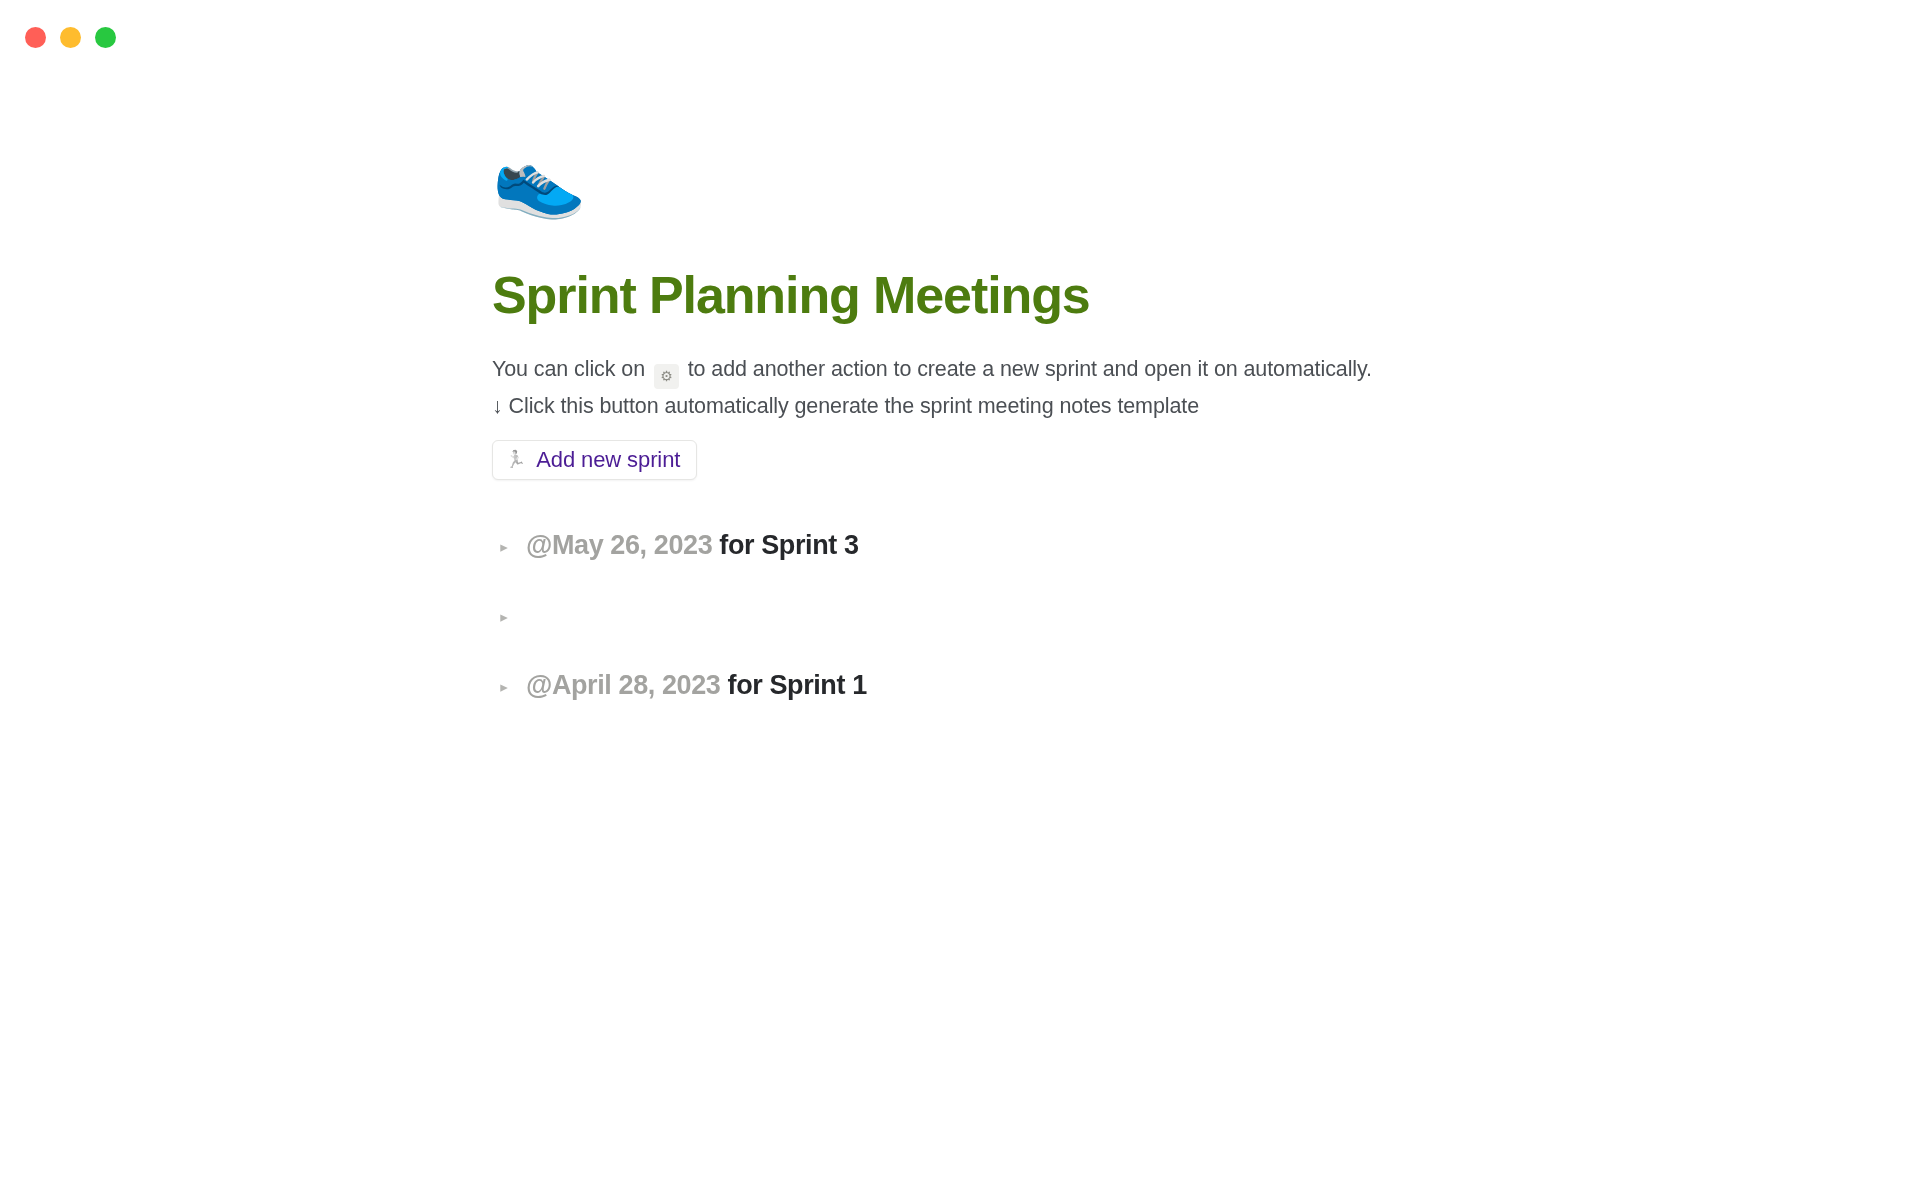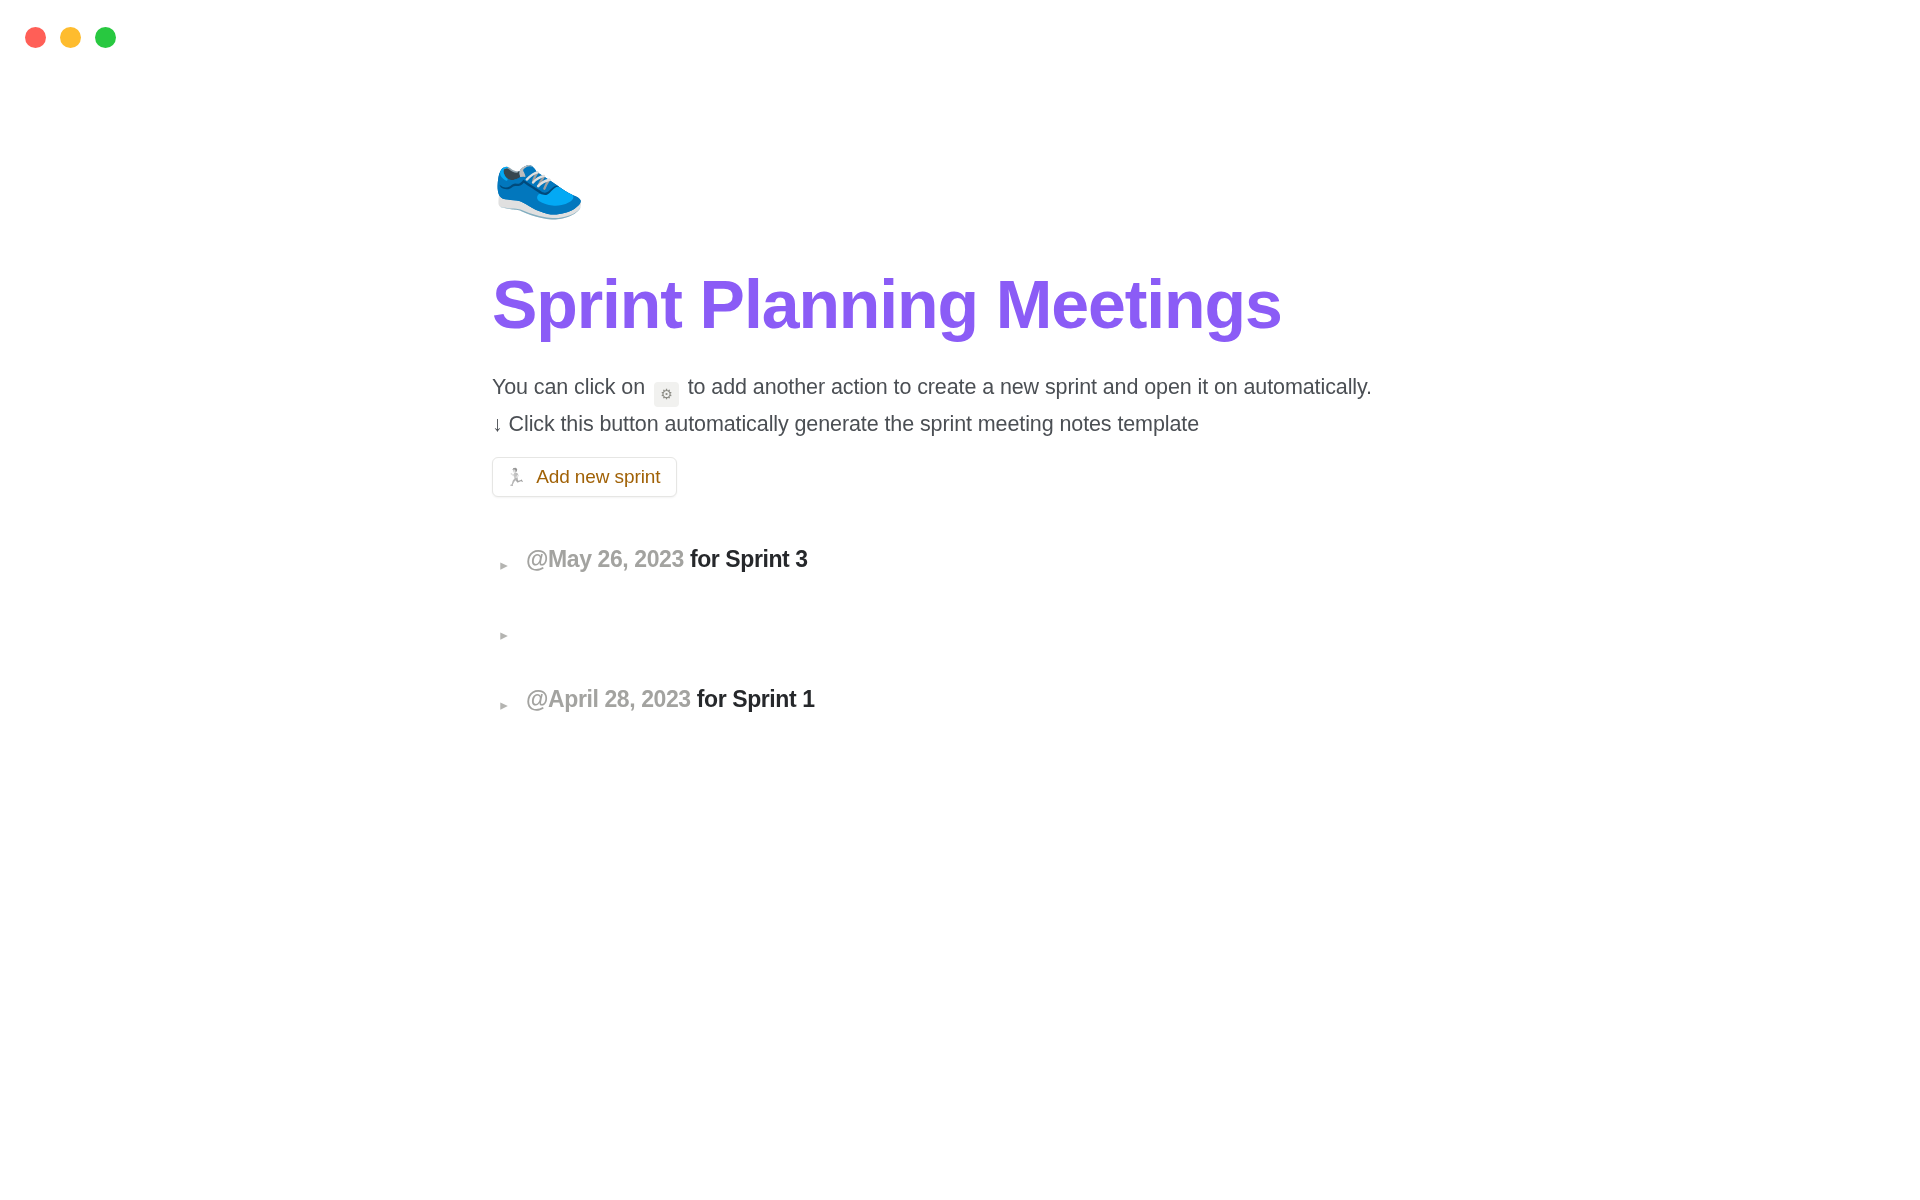--- a/index.html
+++ b/index.html
@@ -56,23 +56,23 @@
   .page-icon {
     font-size: 76px;
     line-height: 1;
     height: 108px;
     display: block;
     margin-bottom: 18px;
     user-select: none;
   }
 
   .page-title {
-    font-size: 68px;
+    font-size: 52px;
     font-weight: bold;
-    color: #8b5cf6;
+    color: #4d7c0f;
     letter-spacing: -1.1px;
     line-height: 1.12;
     margin: 0 0 28px 0;
   }
 
   .desc-line {
     font-size: 21.5px;
     color: #4b4f54;
     line-height: 1.62;
     margin: 0;
@@ -108,22 +108,22 @@
     cursor: pointer;
     user-select: none;
   }
   .sprint-button .runner {
     font-size: 17px;
     line-height: 1;
     filter: grayscale(100%);
     opacity: .55;
   }
   .sprint-button .btn-label {
-    font-size: 19px;
-    color: #a16207;
+    font-size: 22px;
+    color: #4c1d95;
     letter-spacing: -0.1px;
   }
 
   
   .toggle-list {
     margin-top: 48px;
     display: flex;
     flex-direction: column;
     gap: 34px;
   }
@@ -139,21 +139,21 @@
     display: flex;
     align-items: center;
     justify-content: center;
     color: #b4b4b1;
     font-size: 15px;
     line-height: 1;
     flex: 0 0 auto;
     margin-top: 2px;
   }
   .toggle-text {
-    font-size: 23px;
+    font-size: 27px;
     line-height: 1.3;
     letter-spacing: -0.4px;
     color: #26282b;
     font-weight: bold;
   }
   .toggle-text .mention {
     color: #a3a3a0;
     font-weight: bold;
   }
 </style>

